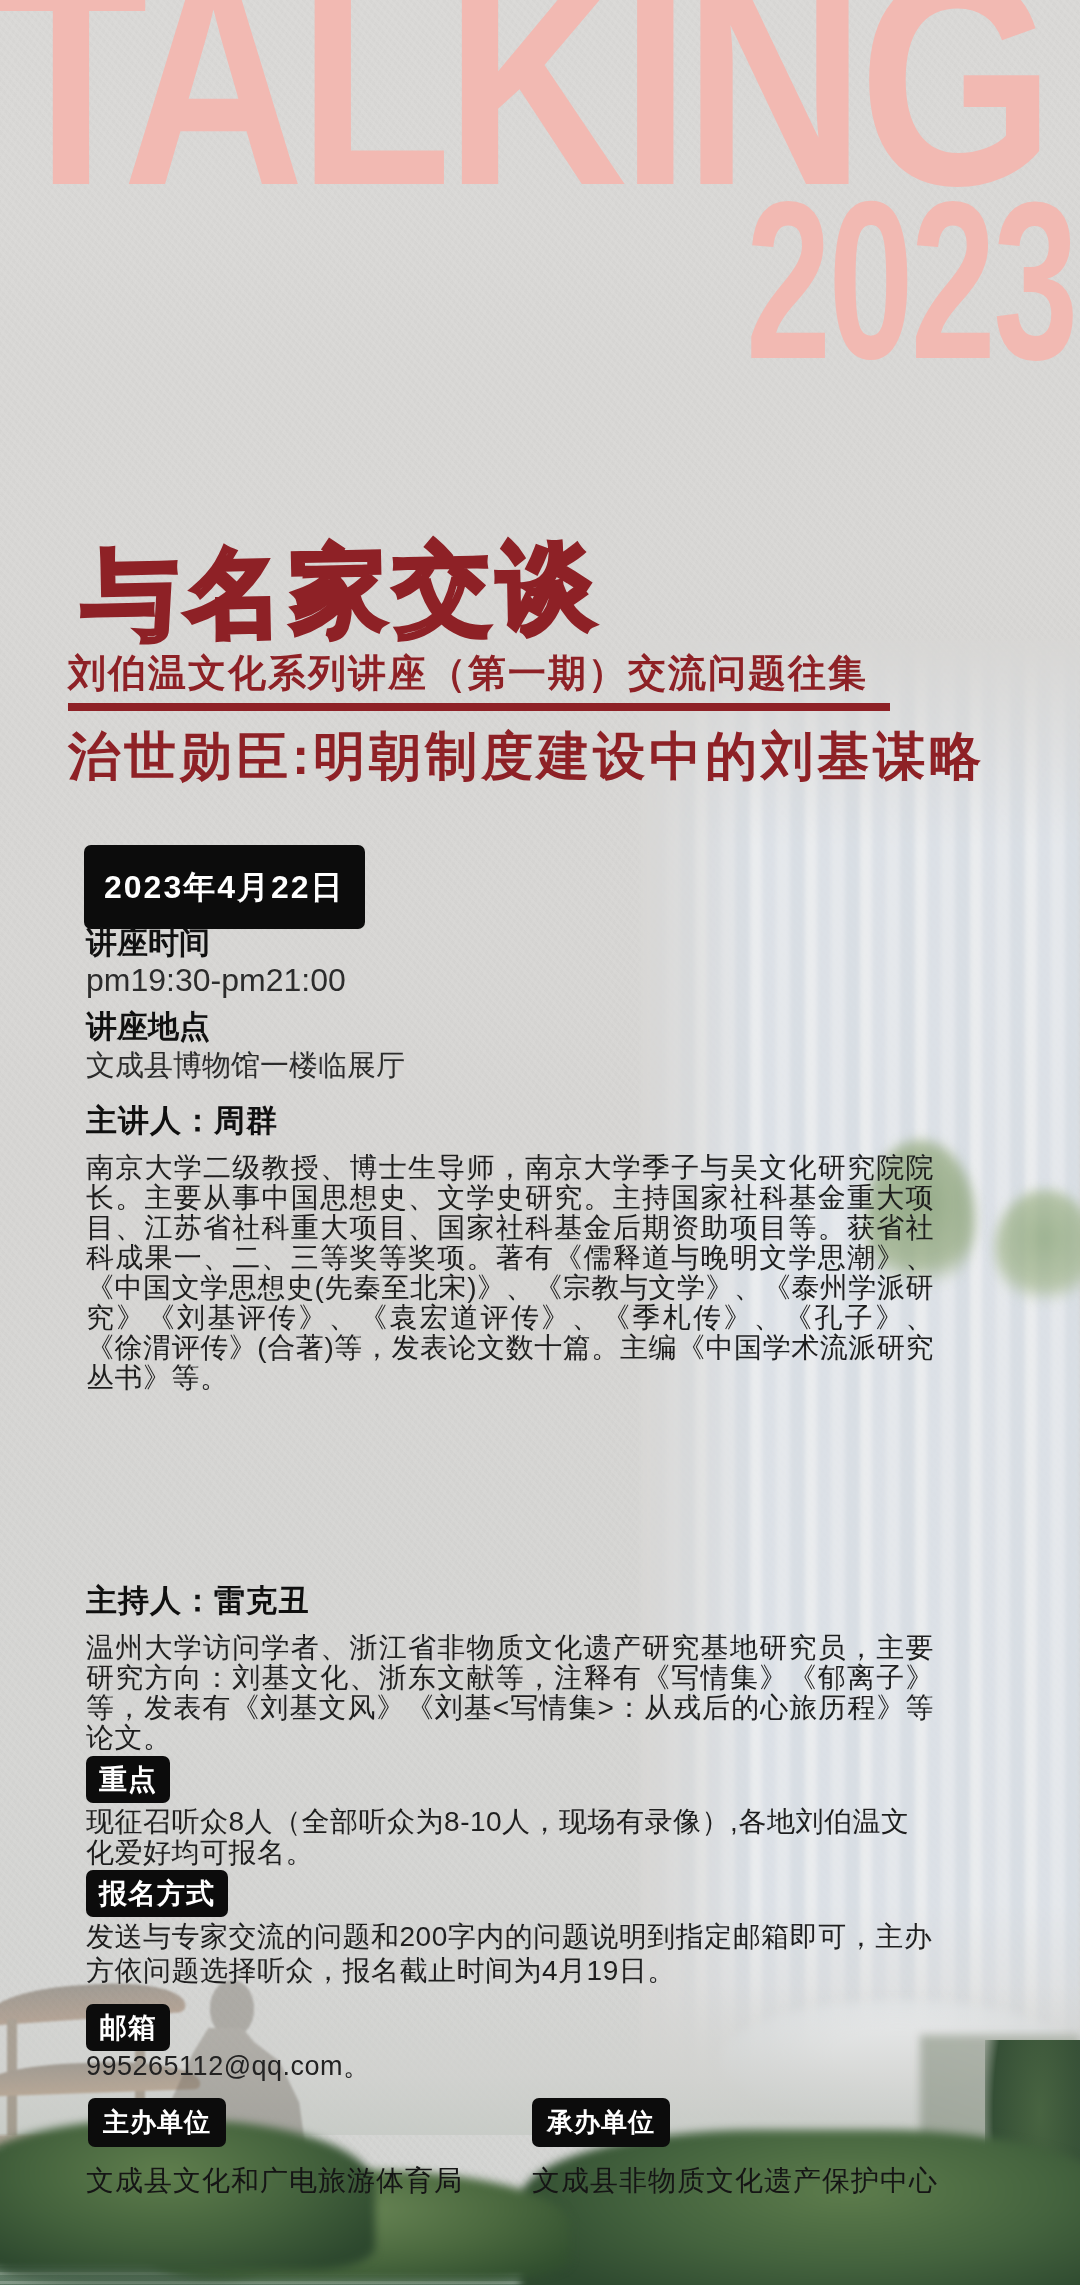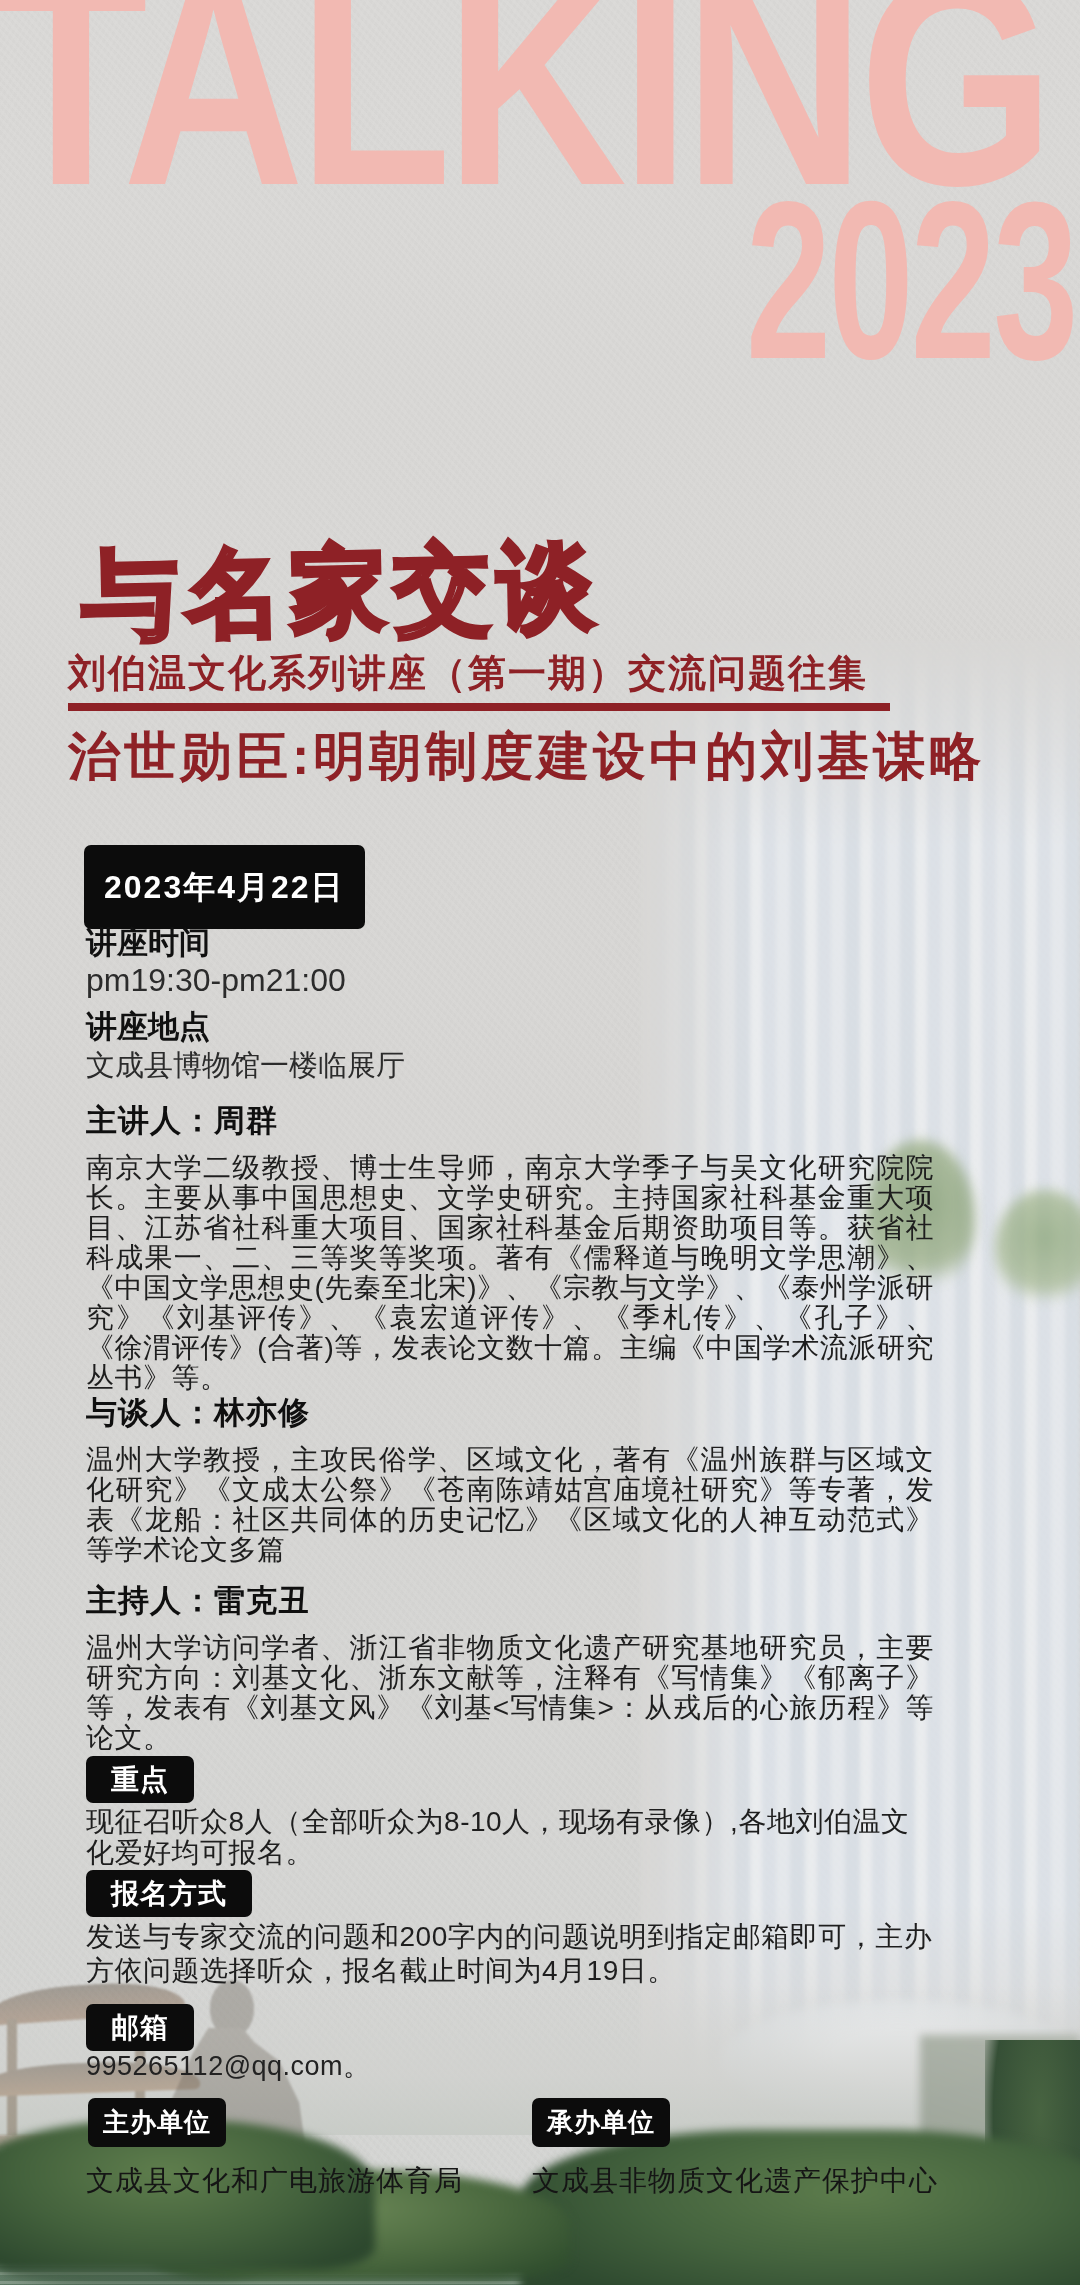--- a/index.html
+++ b/index.html
@@ -78,21 +78,21 @@
   .lbl-venue{left:86px;top:1006px;font-size:31px;}
   .val-venue{left:86px;top:1046px;font-size:29px;color:#2b2b2b;}
 
   .speaker{left:86px;width:848px;}
   .speaker h3{font-size:31px;font-weight:800;color:#0f0f0f;margin-bottom:11px;letter-spacing:1px;}
   .bio{font-size:28px;line-height:30px;color:var(--body-text);text-align:justify;text-align-last:left;letter-spacing:.5px;}
   .sp-0{top:1100px;}
   .sp-1{top:1392px;}
   .sp-2{top:1580px;}
 
-  .badge.sec{font-size:28px;padding:6px 25px;letter-spacing:1px;}
+  .badge.sec{font-size:28px;padding:6px 13px;letter-spacing:1px;}
   .sec-0-badge{left:86px;top:1756px;}
   .sec-0-text{left:86px;top:1806px;width:848px;font-size:28px;line-height:31px;color:var(--body-text);letter-spacing:.5px;}
   .sec-1-badge{left:86px;top:1870px;}
   .sec-1-text{left:86px;top:1920px;width:848px;font-size:28px;line-height:34px;color:var(--body-text);letter-spacing:.5px;}
   .sec-2-badge{left:86px;top:2004px;}
   .sec-2-text{left:86px;top:2048px;font-size:27px;color:#222;letter-spacing:.5px;}
 
   .badge.org{font-size:26px;padding:8px 15px;letter-spacing:1px;}
   .host-badge{left:88px;top:2098px;}
   .organizer-badge{left:532px;top:2098px;}
@@ -144,24 +144,20 @@
   <div class="abs badge date">2023年4月22日</div>
   <div class="abs label lbl-time">讲座时间</div>
   <div class="abs val-time">pm19:30-pm21:00</div>
   <div class="abs label lbl-venue">讲座地点</div>
   <div class="abs val-venue">文成县博物馆一楼临展厅</div>
 
   <div class="abs speaker sp-0">
     <h3>主讲人：周群</h3>
     <p class="bio">南京大学二级教授、博士生导师，南京大学季子与吴文化研究院院长。主要从事中国思想史、文学史研究。主持国家社科基金重大项目、江苏省社科重大项目、国家社科基金后期资助项目等。获省社科成果一、二、三等奖等奖项。著有《儒释道与晚明文学思潮》、《中国文学思想史(先秦至北宋)》、《宗教与文学》、《泰州学派研究》《刘基评传》、《袁宏道评传》、《季札传》、《孔子》、《徐渭评传》(合著)等，发表论文数十篇。主编《中国学术流派研究丛书》等。</p>
   </div>
-  <div class="abs speaker sp-1">
-    <h3>与谈人：林亦修</h3>
-    <p class="bio">温州大学教授，主攻民俗学、区域文化，著有《温州族群与区域文化研究》《文成太公祭》《苍南陈靖姑宫庙境社研究》等专著，发表《龙船：社区共同体的历史记忆》《区域文化的人神互动范式》等学术论文多篇</p>
-  </div>
   <div class="abs speaker sp-2">
     <h3>主持人：雷克丑</h3>
     <p class="bio">温州大学访问学者、浙江省非物质文化遗产研究基地研究员，主要研究方向：刘基文化、浙东文献等，注释有《写情集》《郁离子》等，发表有《刘基文风》《刘基&lt;写情集&gt;：从戎后的心旅历程》等论文。</p>
   </div>
 
   <div class="abs badge sec sec-0-badge">重点</div>
   <div class="abs sec-0-text">现征召听众8人（全部听众为8-10人，现场有录像）,各地刘伯温文化爱好均可报名。</div>
 
   <div class="abs badge sec sec-1-badge">报名方式</div>
   <div class="abs sec-1-text">发送与专家交流的问题和200字内的问题说明到指定邮箱即可，主办方依问题选择听众，报名截止时间为4月19日。</div>

